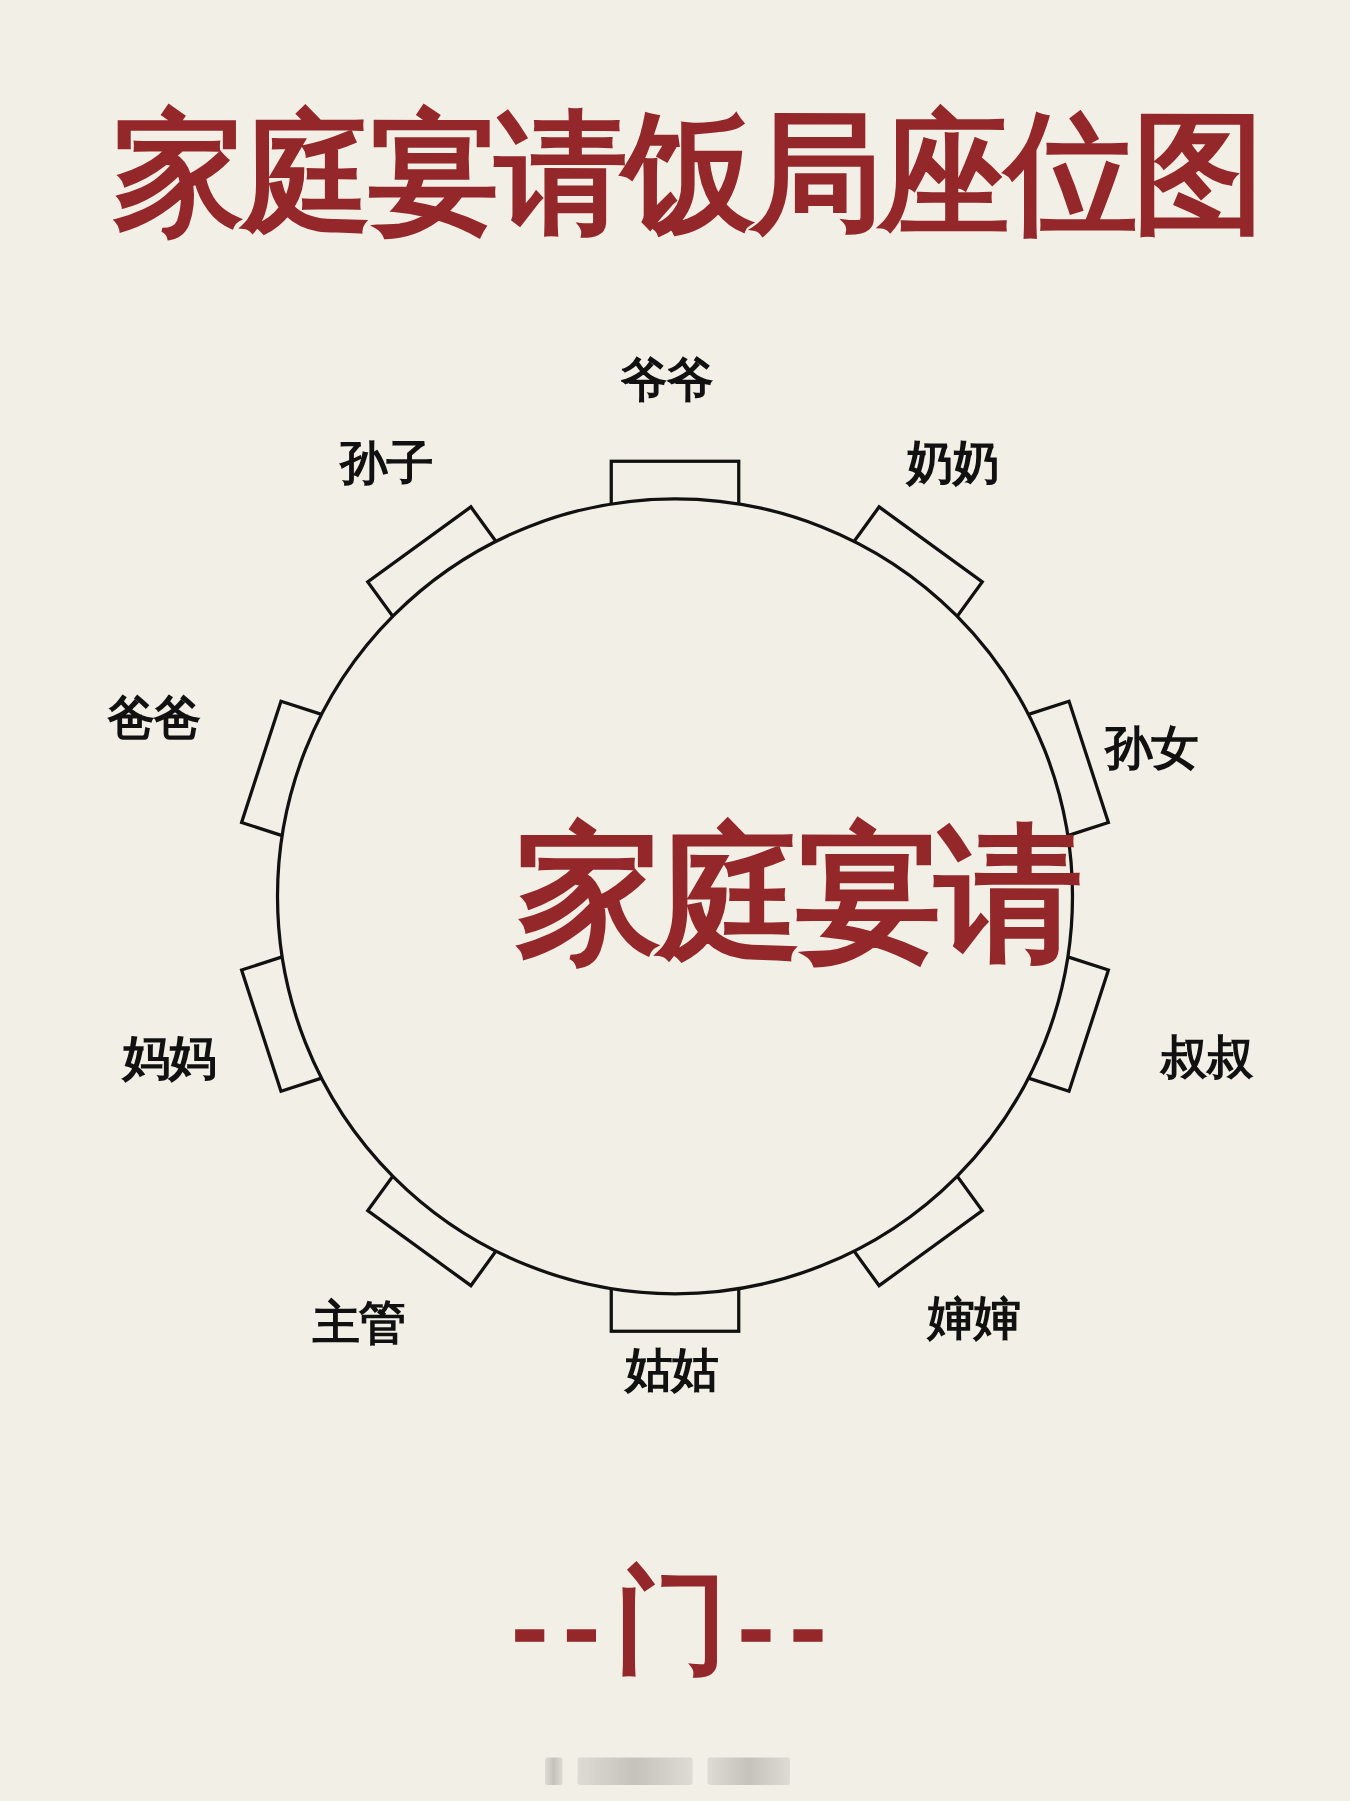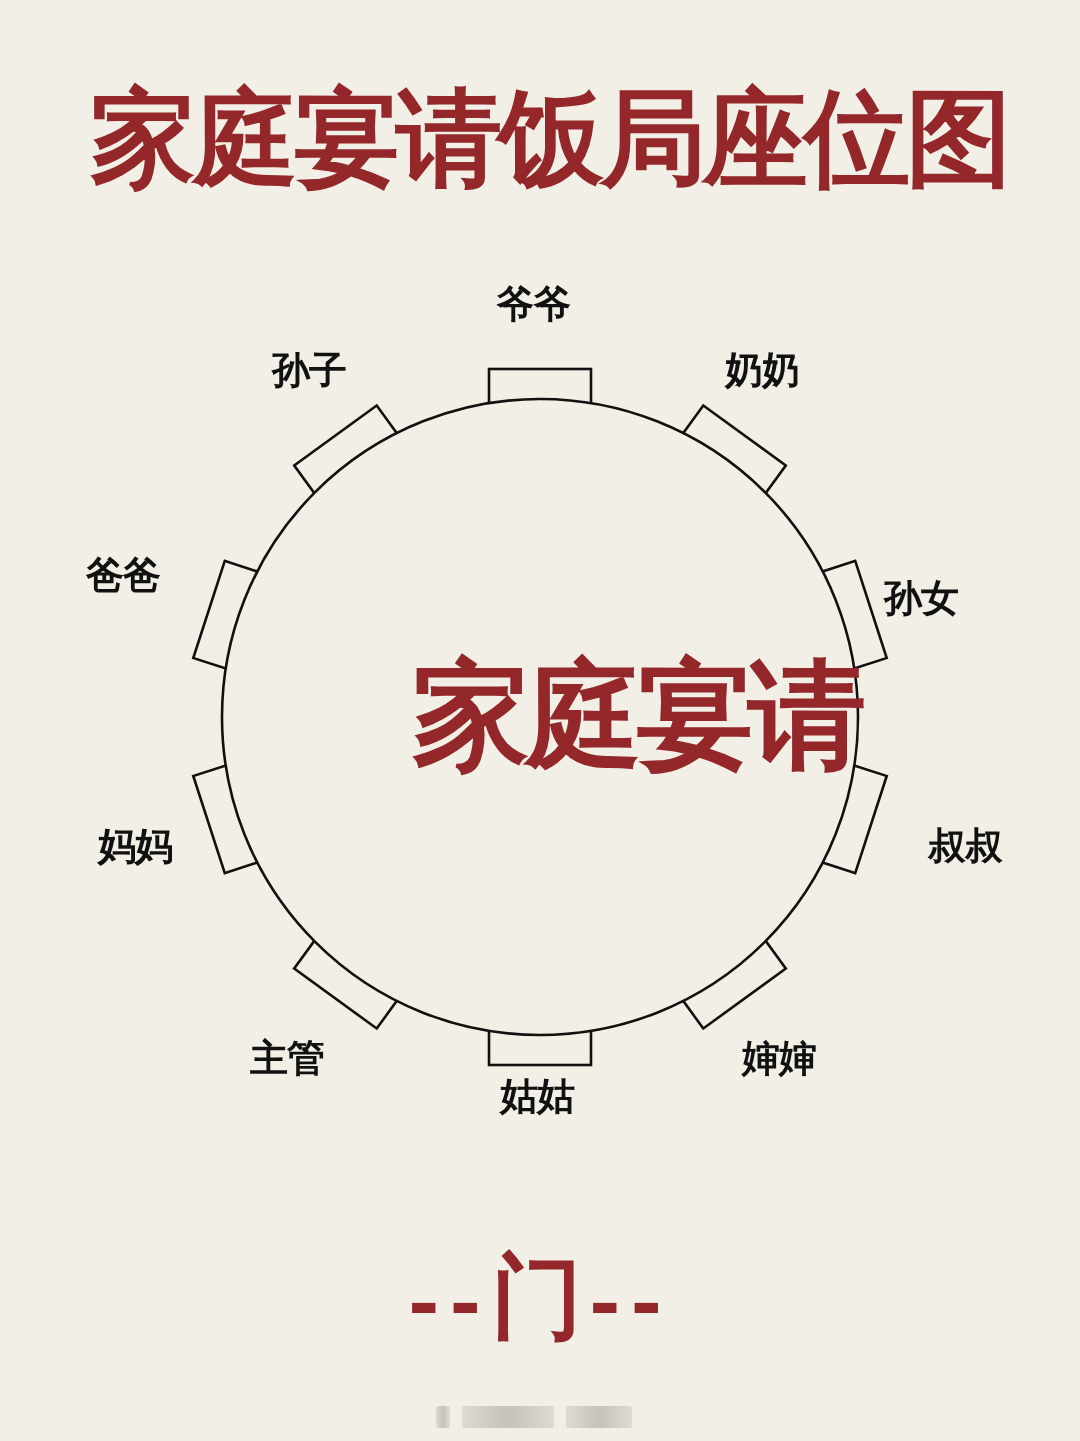--- a/index.html
+++ b/index.html
@@ -91,21 +91,21 @@
   </g>
   <circle cx="540" cy="717" r="318" fill="#f2f0e6" stroke="#111" stroke-width="2.6"></circle>
 </svg>
 
 <div class="center-text">家庭宴请</div>
 
 <div class="seat-label" style="left:496px; top:282px;">爷爷</div>
 <div class="seat-label" style="left:725px; top:348px;text-align:right;">奶奶</div>
 <div class="seat-label" style="left:884px; top:576px;">孙女</div>
 <div class="seat-label" style="left:916px; top:824px;margin-left:12px;">叔叔</div>
-<div class="seat-label" style="left:742px; top:1036px;">婶婶</div>
+<div class="seat-label" style="left:742px; top:1036px;font-family:Liberation Mono, monospace;">婶婶</div>
 <div class="seat-label" style="left:500px; top:1074px;">姑姑</div>
 <div class="seat-label" style="left:250px; top:1036px;">主管</div>
 <div class="seat-label" style="left:98px; top:824px;">妈妈</div>
 <div class="seat-label" style="left:86px; top:556px;font-family:Liberation Mono, monospace;">爸爸</div>
 <div class="seat-label" style="left:272px; top:348px;">孙子</div>
 
 <div class="door">
   <span class="dash">--</span><span>门</span><span class="dash">--</span>
 </div>
 

